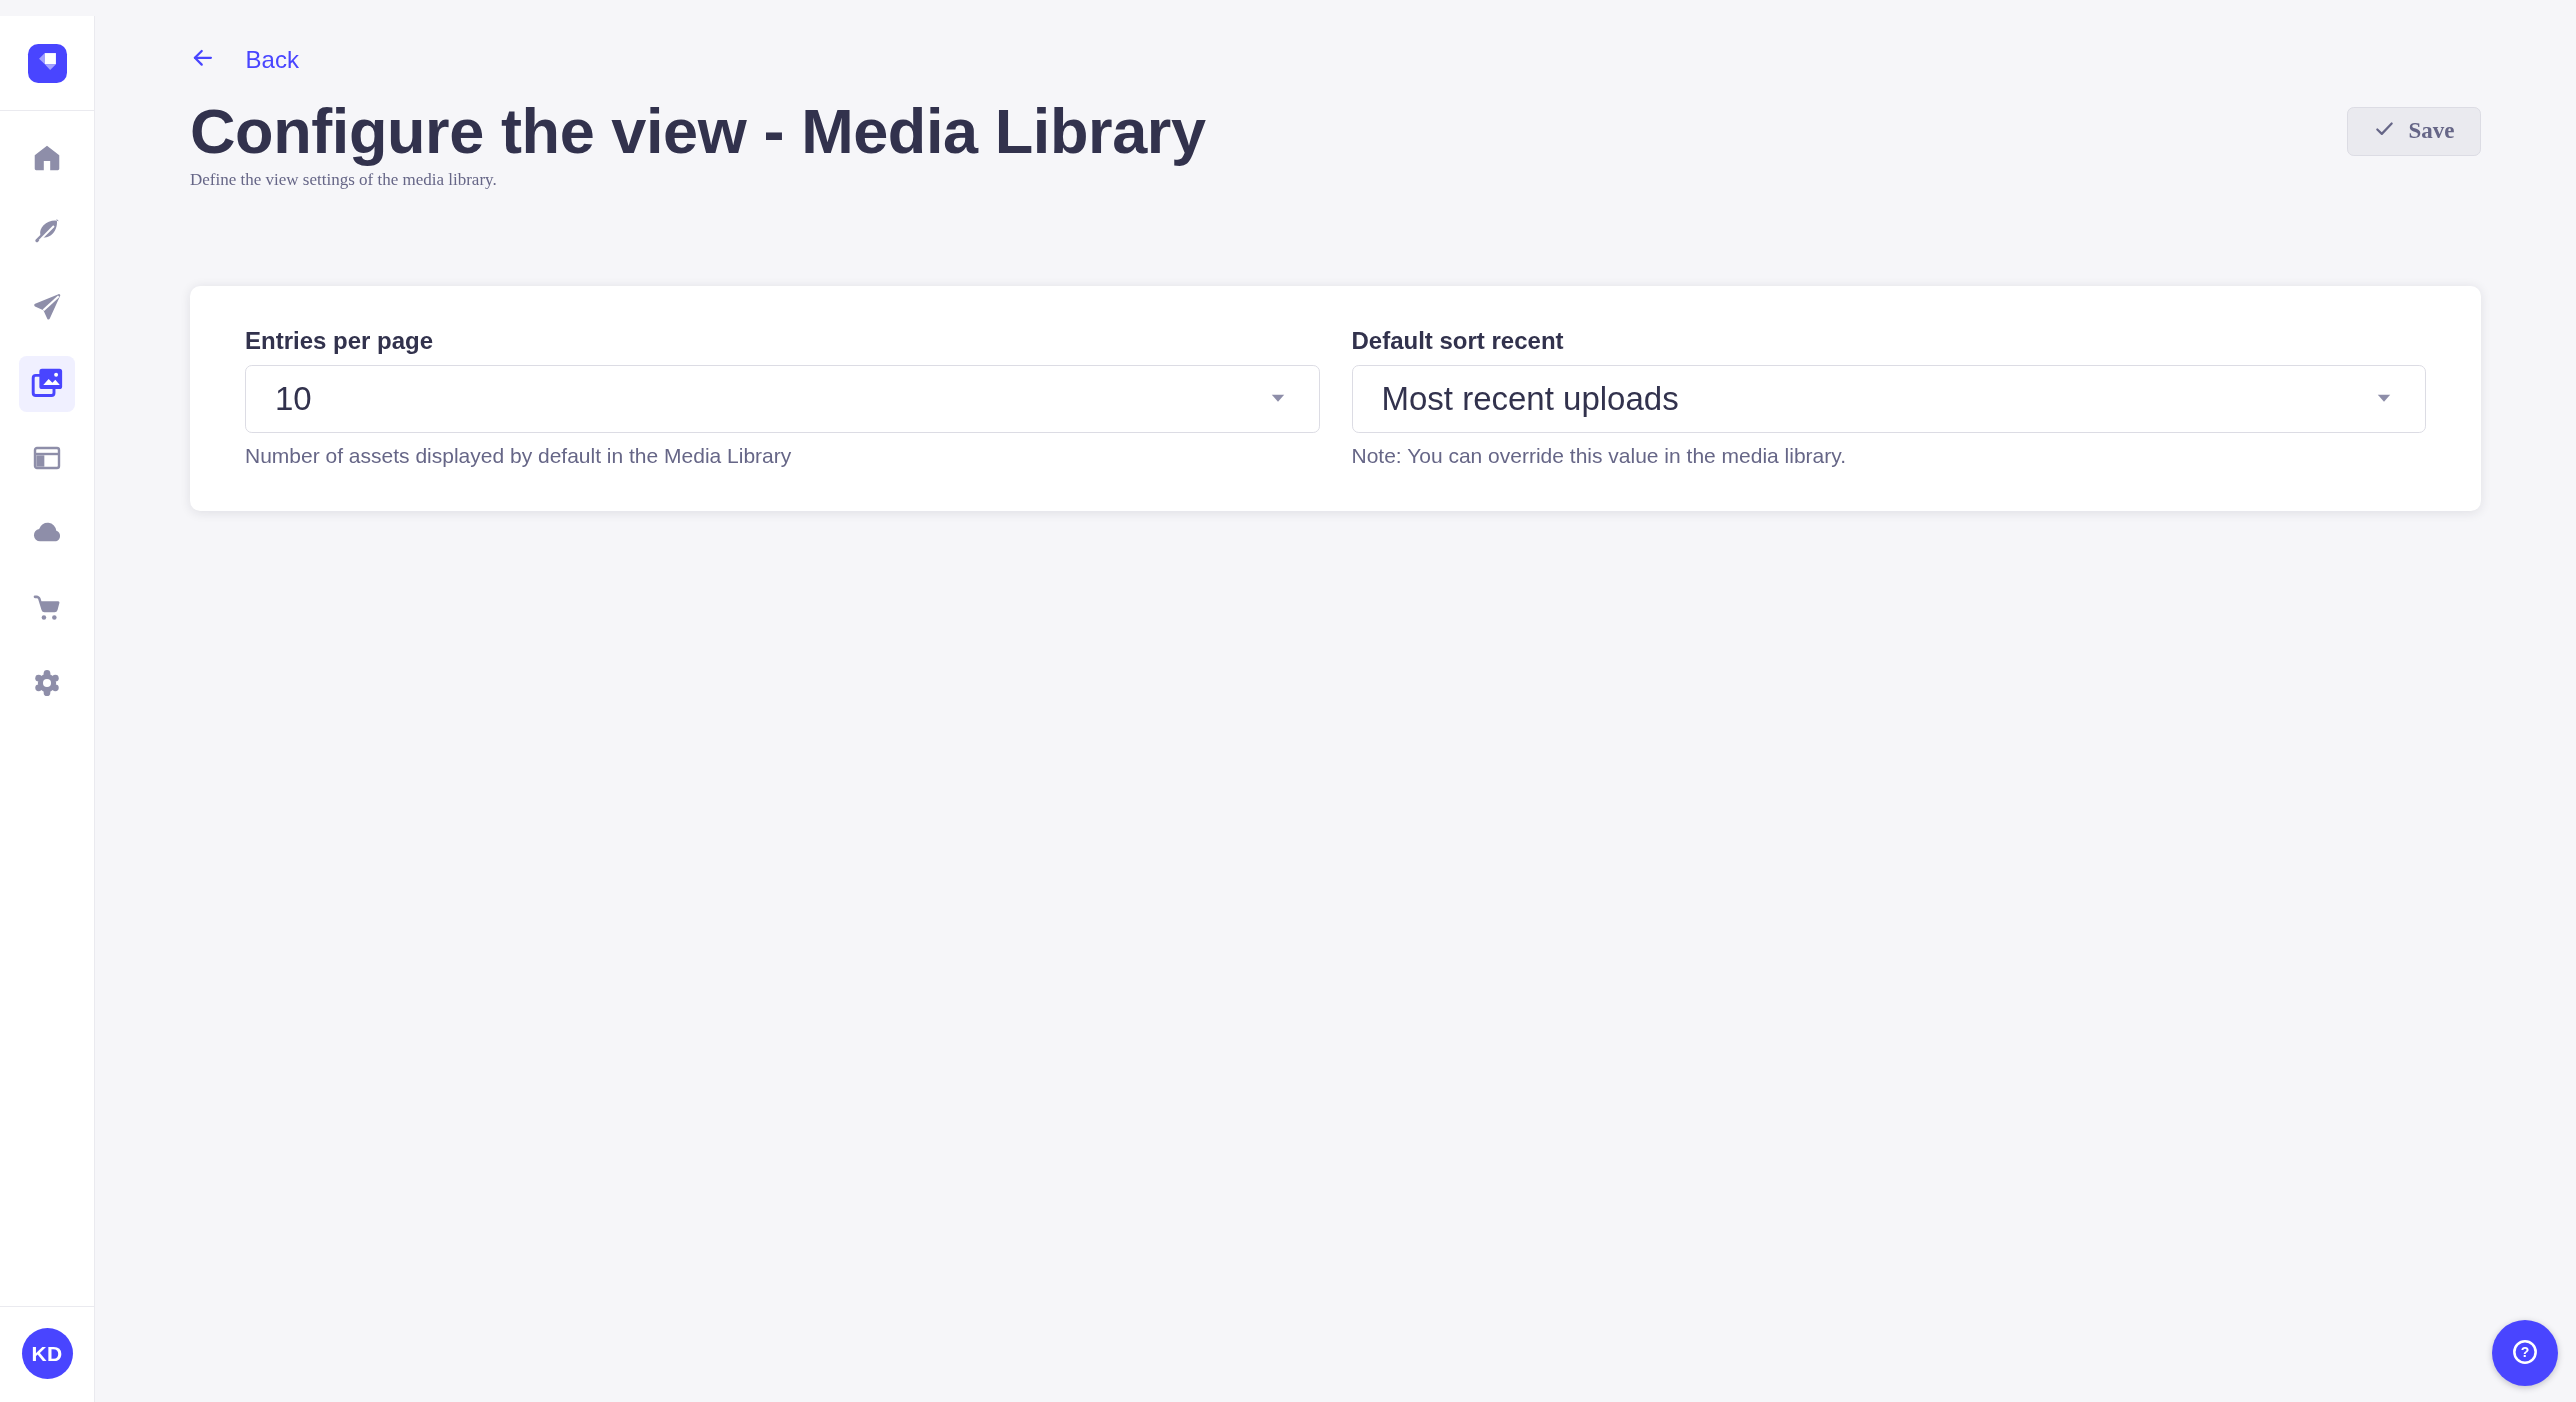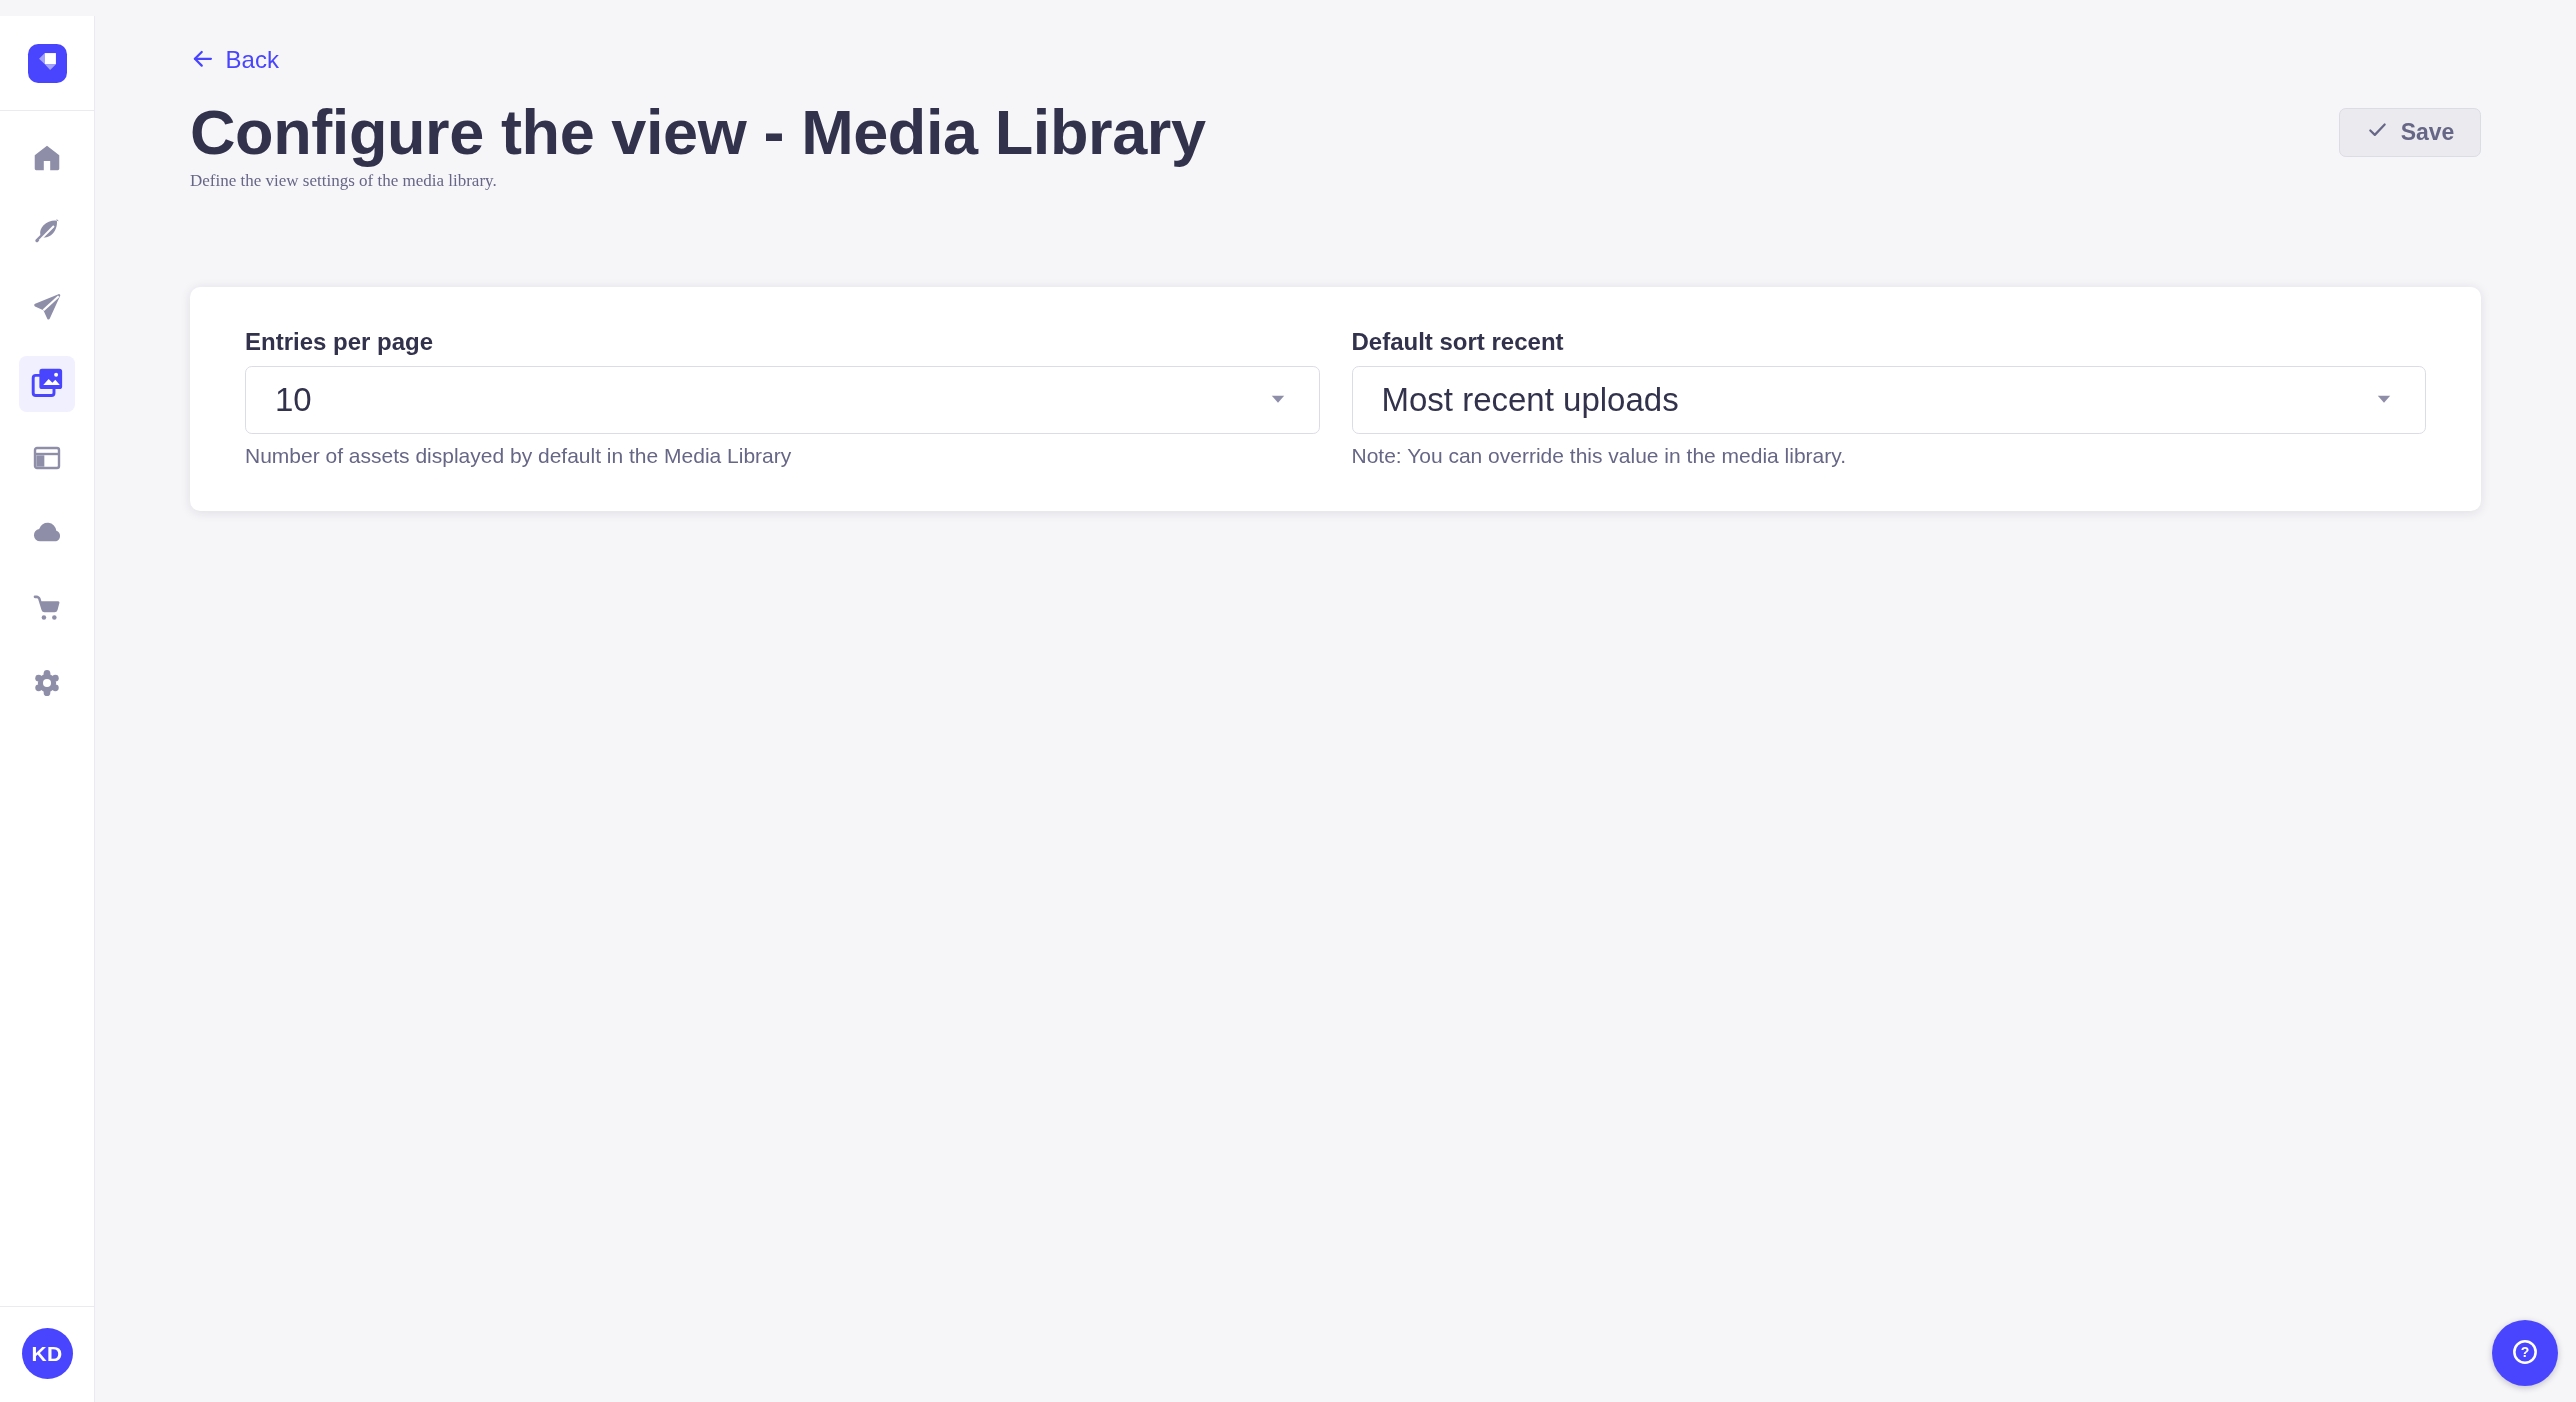--- a/index.html
+++ b/index.html
@@ -49,36 +49,36 @@
   }
   .avatar{
     margin-top:21px;width:51px;height:51px;border-radius:50%;
     background:var(--primary);color:#fff;
     display:flex;align-items:center;justify-content:center;
     font-size:21px;font-weight:700;letter-spacing:0.4px;cursor:pointer;
   }
   
   .main{margin-left:95px;padding:46px 95px 0;}
   .back-row{
-    display:inline-flex;gap:10px;height:27px;
+    display:inline-flex;align-items:center;gap:30px;height:27px;
     color:var(--primary);cursor:pointer;text-decoration:none;
   }
   .back-row svg{width:25.6px;height:25.6px;}
   .back-label{font-size:24px;font-weight:500;}
   .title-row{margin-top:27px;display:flex;align-items:center;}
   .page-title{
     flex:1;font-size:63px;line-height:61px;font-weight:700;
     color:var(--text-dark);letter-spacing:-0.4px;
   }
   .save-btn{
     display:flex;align-items:center;gap:12px;height:49px;padding:0 25.6px;
     background:var(--disabled-bg);border:1.7px solid var(--border);
     border-radius:6.8px;color:var(--text-muted);
     font-size:23px;font-weight:600;cursor:pointer;
-    font-family:Liberation Sans, sans-serif;
+    font-family:Liberation Serif, serif;
   }
   .save-btn svg{width:23px;height:23px;}
   .page-subtitle{margin-top:8.5px;font-size:17px;color:var(--text-muted);font-family:Liberation Serif, serif;}
   
   .card{
     margin-top:96px;background:var(--surface);border-radius:10.2px;
     box-shadow:0 1.7px 10.2px rgba(33,33,52,.1);
     padding:41px 55px 43px;
     display:grid;grid-template-columns:1fr 1fr;column-gap:32px;
   }

